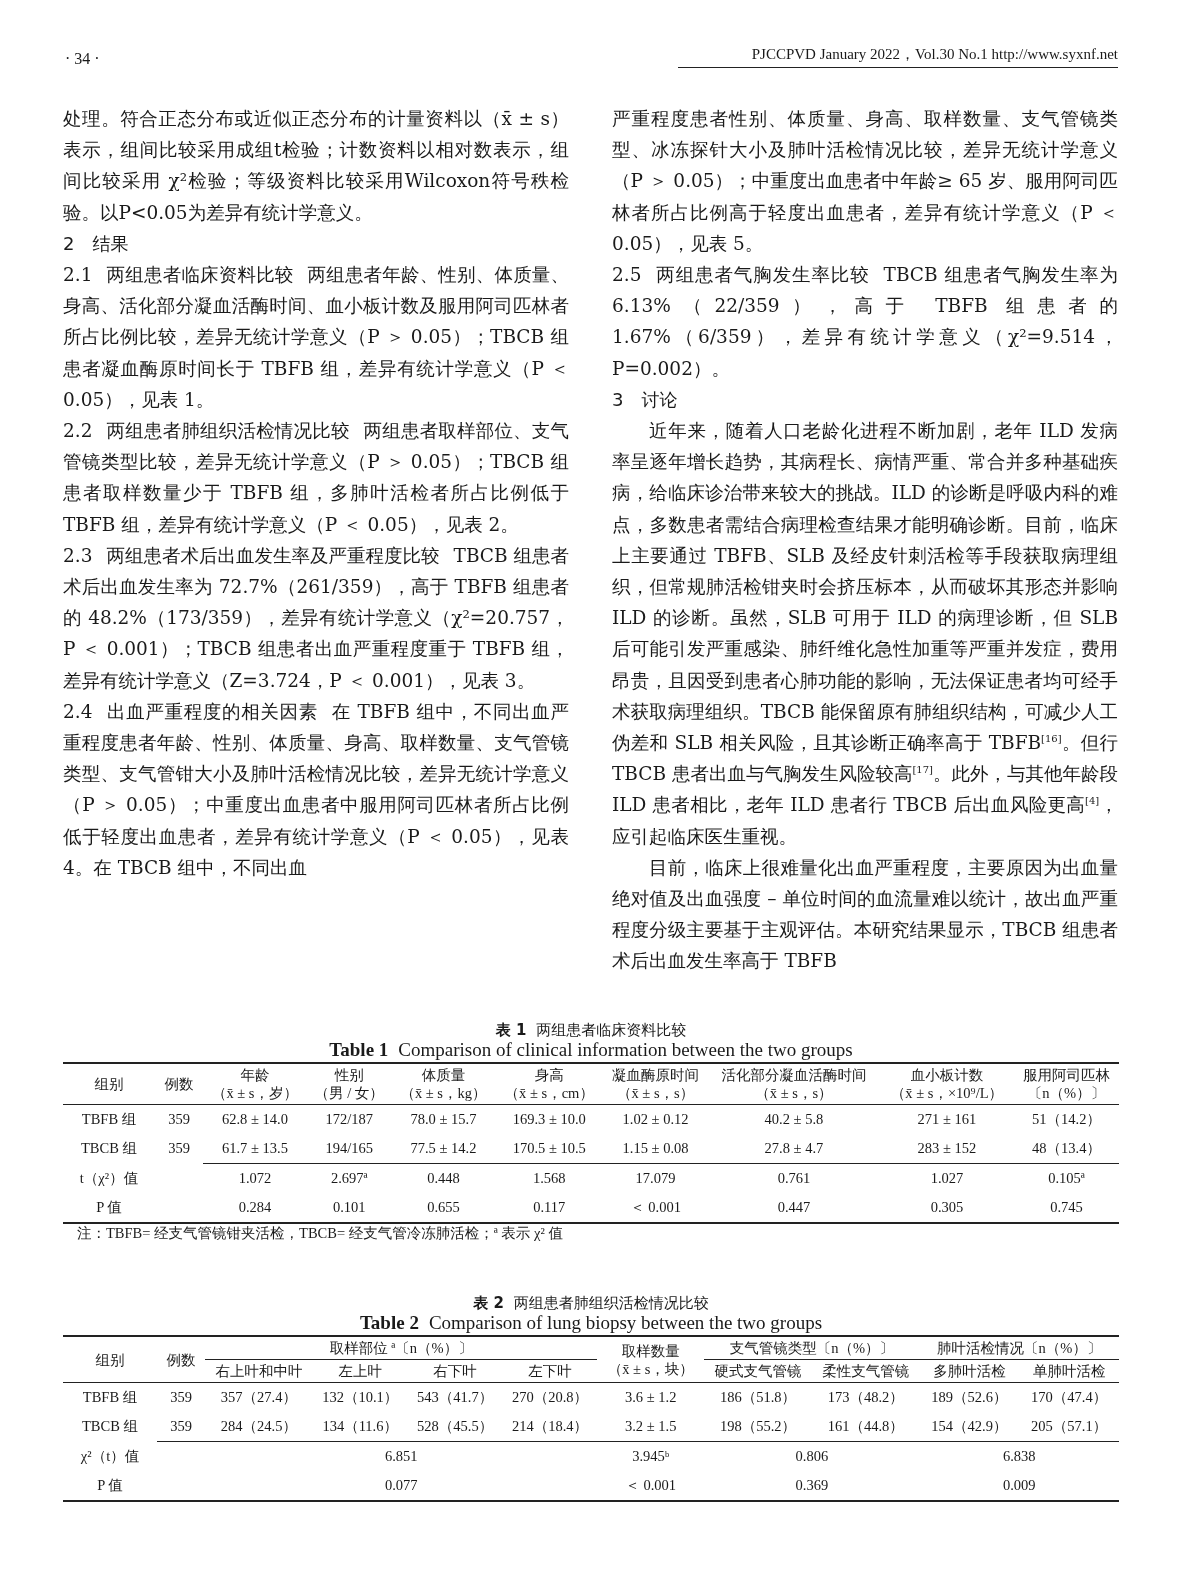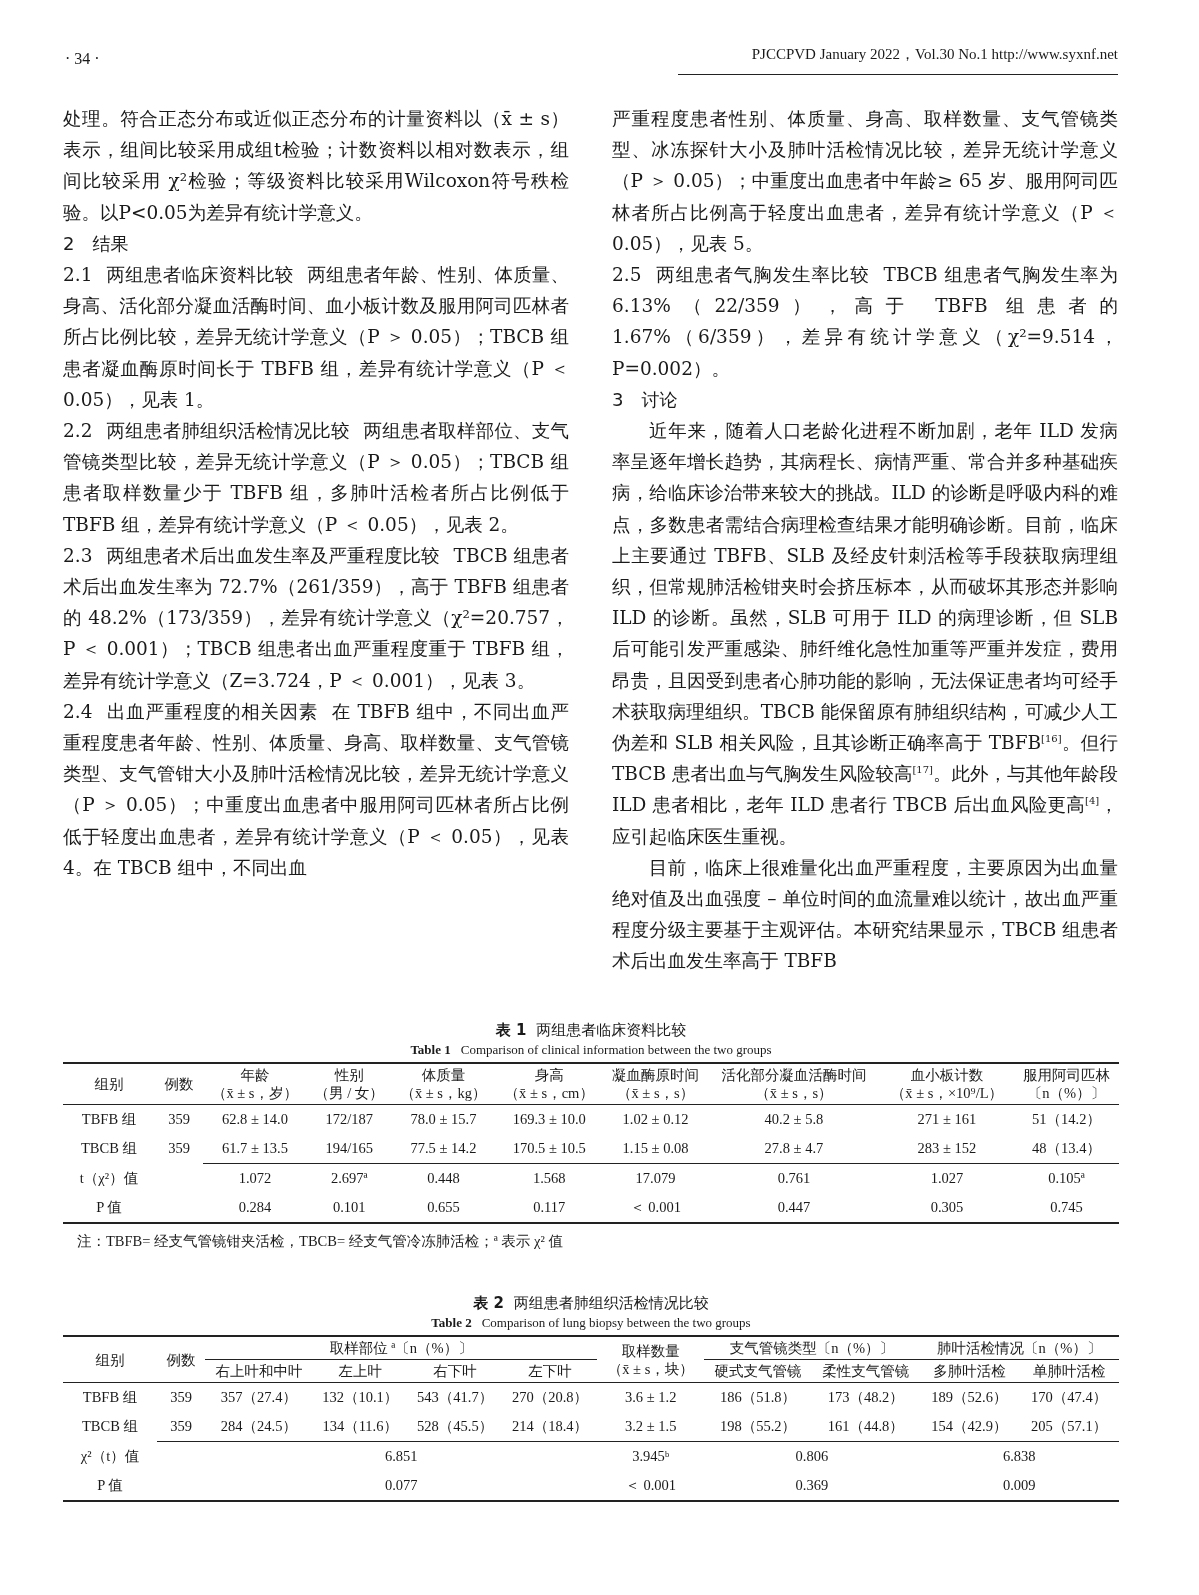--- a/index.html
+++ b/index.html
@@ -1,42 +1,42 @@
 <!DOCTYPE html>
 <html><head>
 <meta charset="utf-8">
 <style>
   html, body { margin: 0; padding: 0; background: #ffffff; }
   body { width: 1199px; height: 1595px; position: relative; overflow: hidden; color: #1a1a1a;
          font-family: "DejaVu Serif", "Liberation Serif", serif; }
   .header-left { position: absolute; left: 65px; top: 50px; font-size: 16px; font-family: "Liberation Serif", serif; }
   .header-right { position: absolute; left: 678px; top: 45px; width: 440px; font-size: 15px; text-align: right;
-                  font-family: "Liberation Serif", serif; border-bottom: 1.5px solid #222; padding-bottom: 10px; }
+                  font-family: "Liberation Serif", serif; border-bottom: 1.5px solid #222; padding-bottom: 3px; }
   .col { position: absolute; top: 103px; width: 506px; font-size: 18.5px; line-height: 31.2px; text-align: justify; }
   .col-left { left: 63px; }
   .col-right { left: 612px; }
   .col p { margin: 0; }
   .indent { text-indent: 2em; }
   .sec { font-weight: normal; font-family: "DejaVu Sans", sans-serif; font-size: 18px; }
   .sub-num { margin-right: 14px; }
   .sub-title { margin-right: 14px; }
   sup { font-size: 10px; line-height: 0; }
 
   .tbl-wrap { position: absolute; left: 63px; width: 1056px; font-family: "Liberation Serif", serif; }
   .tbl-cap-cn { text-align: center; font-size: 15px; line-height: 20px; }
   .tbl-cap-cn b { font-family: "DejaVu Sans", sans-serif; margin-right: 10px; }
-  .tbl-cap-en { text-align: center; font-size: 13px; line-height: 20px; }
+  .tbl-cap-en { text-align: center; font-size: 19px; line-height: 20px; }
   .tbl-cap-en b { margin-right: 10px; }
   table { width: 100%; border-collapse: collapse; font-size: 14.5px; margin-top: 2px; }
   table.t3 { border-top: 2px solid #222; border-bottom: 2px solid #222; }
   th { font-weight: normal; line-height: 18px; padding: 2px 2px; text-align: center; }
   td { text-align: center; padding: 0 2px; height: 29px; }
   tr.hd-last th { border-bottom: 1px solid #222; }
   tr.grp-last td.rule { border-bottom: 1px solid #222; margin-top: 23px; }
-  .note { font-size: 14.5px; margin-top: 8px; padding-left: 14px; }
+  .note { font-size: 14.5px; padding-left: 14px; }
   th.subline { border-bottom: 1px solid #222; margin-top: 12px; }
 </style>
 </head>
 <body>
 
 <div class="header-left">· 34 ·</div>
 <div class="header-right">PJCCPVD   January 2022，Vol.30   No.1   http://www.syxnf.net</div>
 
 <div class="col col-left">
   <p>处理。符合正态分布或近似正态分布的计量资料以（x̄ ± s）表示，组间比较采用成组t检验；计数资料以相对数表示，组间比较采用 χ²检验；等级资料比较采用Wilcoxon符号秩检验。以P&lt;0.05为差异有统计学意义。</p>

